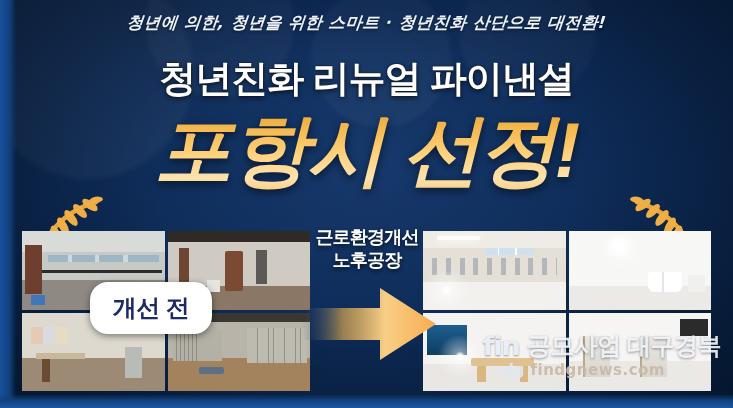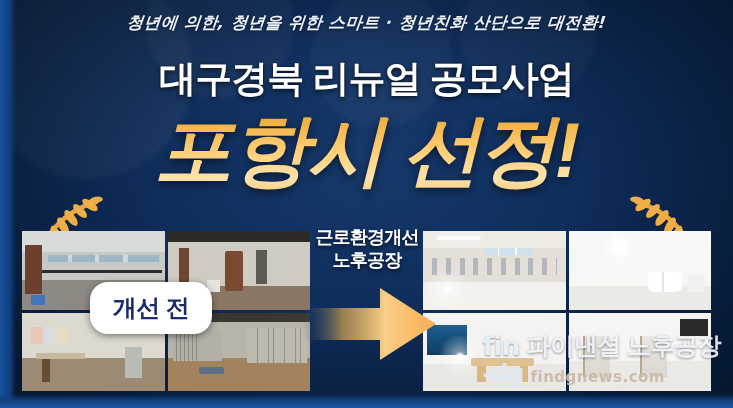--- a/index.html
+++ b/index.html
@@ -144,36 +144,36 @@
   .arrow{position:absolute;left:302px;top:286px;width:134px;height:76px;}
 
   
   .wm{position:absolute;right:8px;bottom:20px;width:330px;height:58px;pointer-events:none;opacity:.92;}
   .wm-top{position:absolute;right:4px;top:0;display:flex;align-items:flex-start;gap:7px;}
   .wm-logo{color:#e8eef6;font-size:27px;font-weight:bold;letter-spacing:-1px;
      text-shadow:0 1px 2px rgba(0,0,0,.4);font-family:"DejaVu Sans",sans-serif;}
   .wm-kr{color:#eef3f9;font-size:24px;font-weight:bold;letter-spacing:-.5px;
      text-shadow:0 1px 3px rgba(0,0,0,.45);}
   .wm-bot{position:absolute;right:60px;top:30px;display:flex;align-items:baseline;gap:7px;}
-  .wm-dg{color:#dfe8f2;font-size:24px;font-weight:bold;letter-spacing:-1px;font-family:"DejaVu Sans",sans-serif;}
+  .wm-dg{color:#dfe8f2;font-size:16px;font-weight:bold;letter-spacing:-1px;font-family:"DejaVu Sans",sans-serif;}
   .wm-url{color:#c9b9a8;font-size:15px;font-weight:bold;letter-spacing:.5px;font-family:"DejaVu Sans",sans-serif;}
 </style>
 </head>
 <body>
 
 <div class="stage">
 
   <div class="bg-base"></div>
   <div class="bg-vign"></div>
   <div class="edge-l"></div>
   <div class="edge-b"></div>
 
   <div class="subtitle">청년에 의한, 청년을 위한 스마트 · 청년친화 산단으로 대전환!</div>
 
-  <div class="title2">대구경북 리뉴얼 공모사업</div>
+  <div class="title2">청년친화 리뉴얼 파이낸셜</div>
 
   <div class="title1-wrap">
     <svg class="wreath left" viewBox="0 0 86 108">
       <g fill="none" stroke="#eaa63c" stroke-width="4.5" stroke-linecap="round">
         <path d="M70 6 C36 16 14 42 12 72 C11 88 18 100 30 105"></path>
       </g>
       <g fill="#f0ae46">
         <g transform="translate(64,9) rotate(35)">
             <ellipse cx="0" cy="0" rx="9" ry="4"></ellipse>
           </g>
@@ -317,21 +317,21 @@
         <stop offset="62%" stop-color="#f8cf86"></stop>
         <stop offset="100%" stop-color="#f9ac51"></stop>
       </linearGradient>
     </defs>
     <path d="M0 22 L78 22 L78 2 L134 38 L78 74 L78 54 L0 54 Z" fill="url(#agrad)"></path>
   </svg>
 
   <div class="wm">
     <div class="wm-top">
       <span class="wm-logo">fin</span>
-      <span class="wm-kr">파이낸셜 노후공장</span>
+      <span class="wm-kr">공모사업 대구경북</span>
     </div>
     <div class="wm-bot">
       <span class="wm-dg">-dg</span>
       <span class="wm-url">findgnews.com</span>
     </div>
   </div>
 
 </div>
 
 </body></html>

